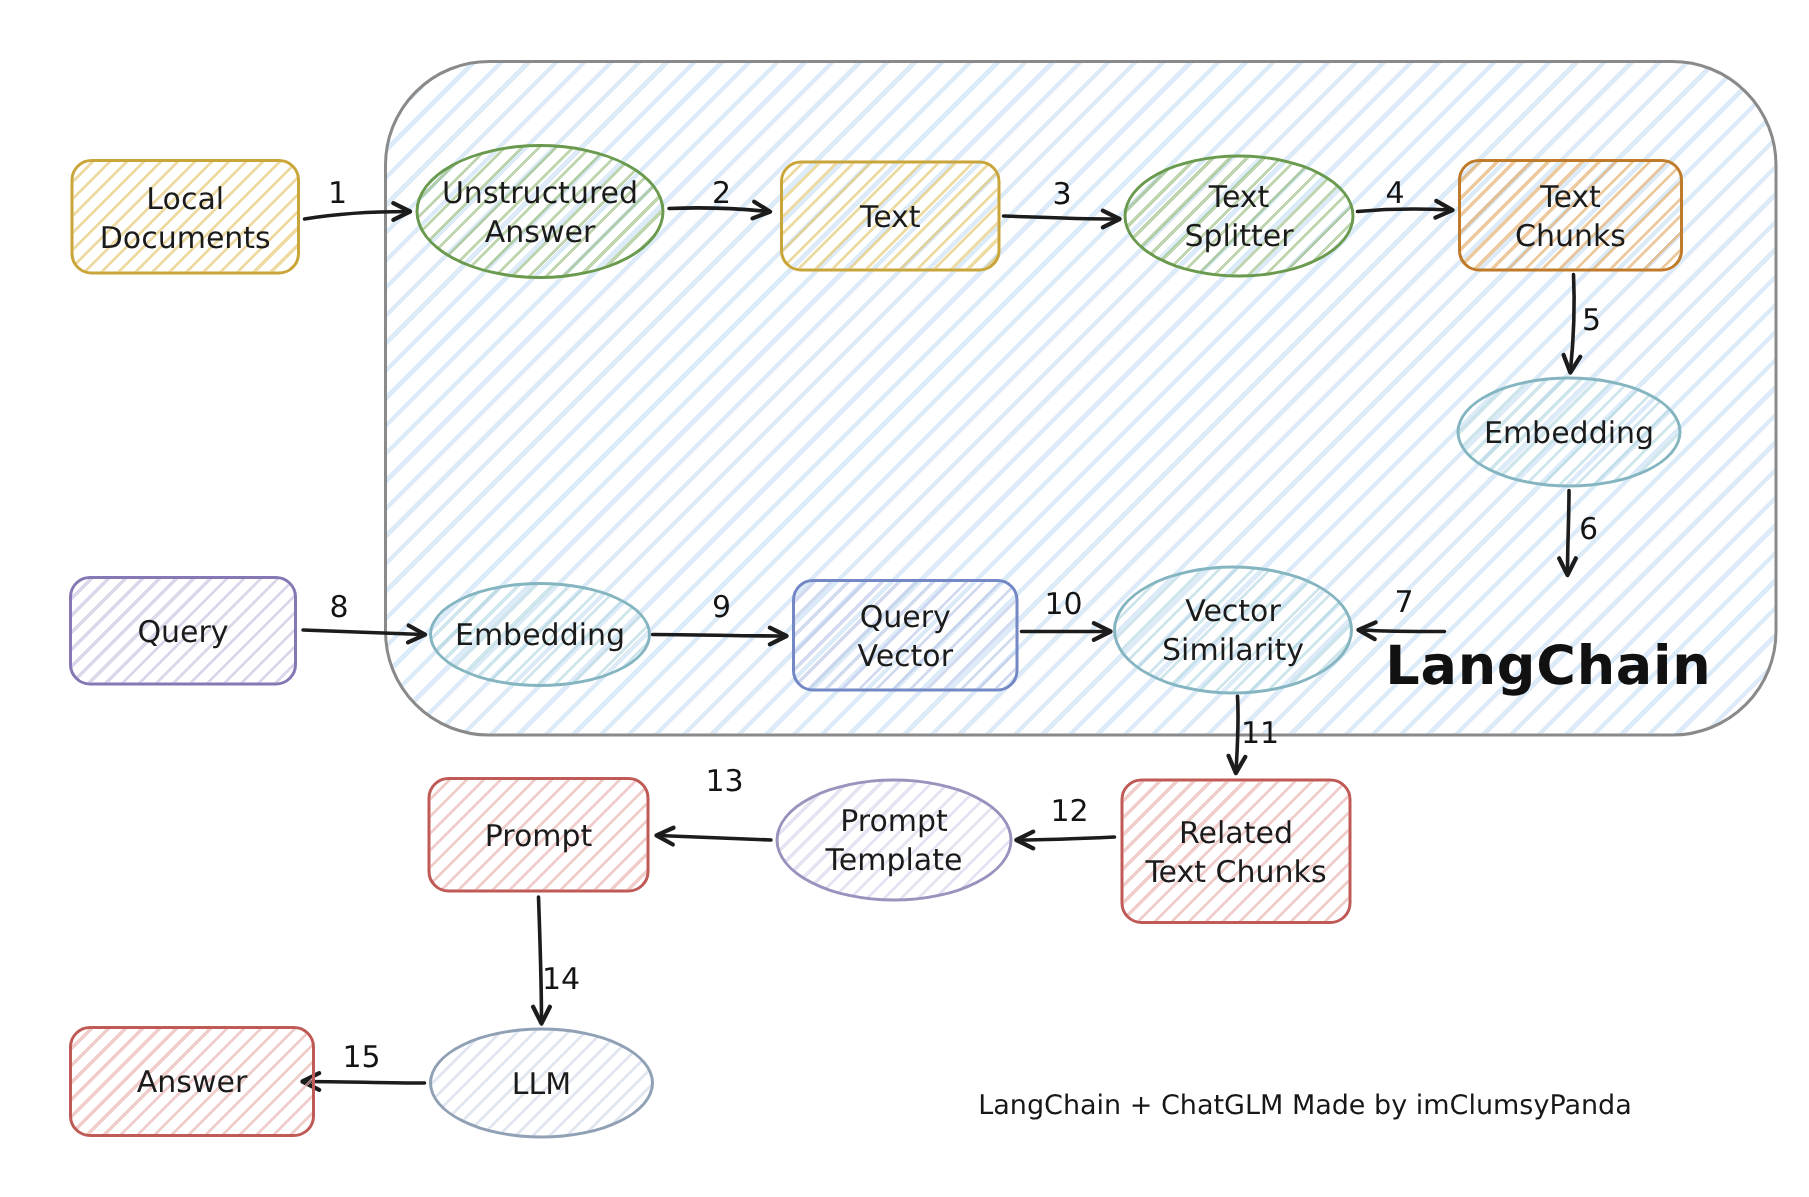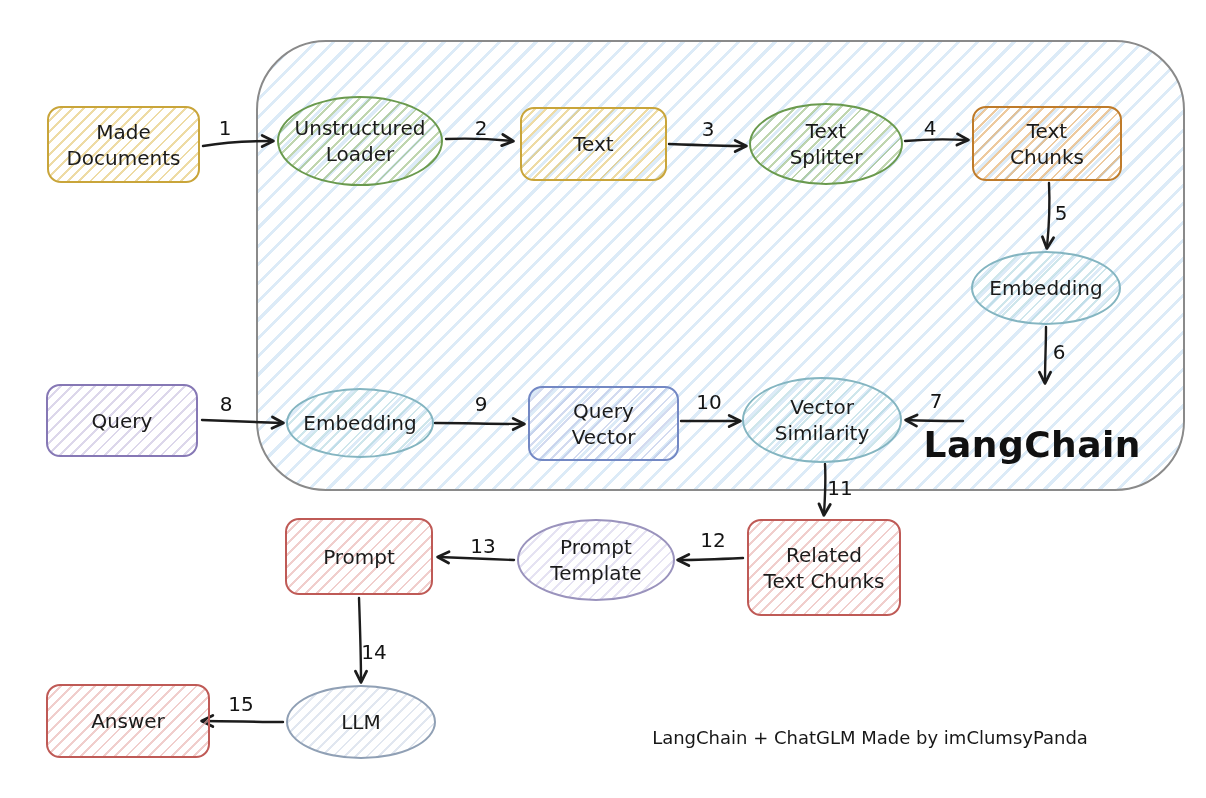--- a/index.html
+++ b/index.html
@@ -78,35 +78,35 @@
       <path d="M 435 423 C 463 423, 494 424, 523 424" marker-end="url(#arrowhead)"></path>
       <path d="M 681 421 C 701 421, 721 421, 739 421" marker-end="url(#arrowhead)"></path>
       <path d="M 825 464 C 826 481, 825 498, 824 514" marker-end="url(#arrowhead)"></path>
       <path d="M 743 558 C 722 559, 701 560, 679 560" marker-end="url(#arrowhead)"></path>
       <path d="M 514 560 C 489 559, 463 558, 439 557" marker-end="url(#arrowhead)"></path>
       <path d="M 359 598 C 360 626, 361 654, 361 681" marker-end="url(#arrowhead)"></path>
       <path d="M 283 722 C 257 722, 229 721, 203 721" marker-end="url(#arrowhead)"></path>
     </g>
   </svg>
 
-  <div class="node rect c-yellow" style="left:47px;  top:106px; width:153px; height:77px;">Made
+  <div class="node rect c-yellow" style="left:47px;  top:106px; width:153px; height:77px;">Local
 Documents</div>
   <div class="node rect c-yellow" style="left:520px; top:107px; width:147px; height:74px;">Text</div>
   <div class="node rect c-orange" style="left:972px; top:106px; width:150px; height:75px;">Text
 Chunks</div>
   <div class="node rect c-purple" style="left:46px;  top:384px; width:152px; height:73px;">Query</div>
   <div class="node rect c-blue" style="left:528px; top:386px; width:151px; height:75px;">Query
 Vector</div>
   <div class="node rect c-red" style="left:747px; top:519px; width:154px; height:97px;">Related
 Text Chunks</div>
   <div class="node rect c-red" style="left:285px; top:518px; width:148px; height:77px;">Prompt</div>
   <div class="node rect c-red" style="left:46px;  top:684px; width:164px; height:74px;">Answer</div>
 
   <div class="node ellipse c-green" style="left:277px; top:96px;  width:166px; height:90px;">Unstructured
-Loader</div>
+Answer</div>
   <div class="node ellipse c-green" style="left:749px; top:103px; width:154px; height:82px;">Text
 Splitter</div>
   <div class="node ellipse c-teal" style="left:971px; top:251px; width:150px; height:74px;">Embedding</div>
   <div class="node ellipse c-teal" style="left:286px; top:388px; width:148px; height:70px;">Embedding</div>
   <div class="node ellipse c-teal" style="left:742px; top:377px; width:160px; height:86px;">Vector
 Similarity</div>
   <div class="node ellipse c-lavender" style="left:517px; top:519px; width:158px; height:82px;">Prompt
 Template</div>
   <div class="node ellipse c-grayblue" style="left:286px; top:685px; width:150px; height:74px;">LLM</div>
 
@@ -115,19 +115,19 @@
   <span class="edge-label" style="left:708px;  top:129px;">3</span>
   <span class="edge-label" style="left:930px;  top:128px;">4</span>
   <span class="edge-label" style="left:1061px; top:213px;">5</span>
   <span class="edge-label" style="left:1059px; top:352px;">6</span>
   <span class="edge-label" style="left:936px;  top:401px;">7</span>
   <span class="edge-label" style="left:226px;  top:404px;">8</span>
   <span class="edge-label" style="left:481px;  top:404px;">9</span>
   <span class="edge-label" style="left:709px;  top:402px;">10</span>
   <span class="edge-label" style="left:840px;  top:488px;">11</span>
   <span class="edge-label" style="left:713px;  top:540px;">12</span>
-  <span class="edge-label" style="left:483px;  top:546px;">13</span>
+  <span class="edge-label" style="left:483px;  top:520px;">13</span>
   <span class="edge-label" style="left:374px;  top:652px;">14</span>
   <span class="edge-label" style="left:241px;  top:704px;">15</span>
 
   <div class="caption">LangChain + ChatGLM Made by imClumsyPanda</div>
 
 </div>
 
 </body></html>

